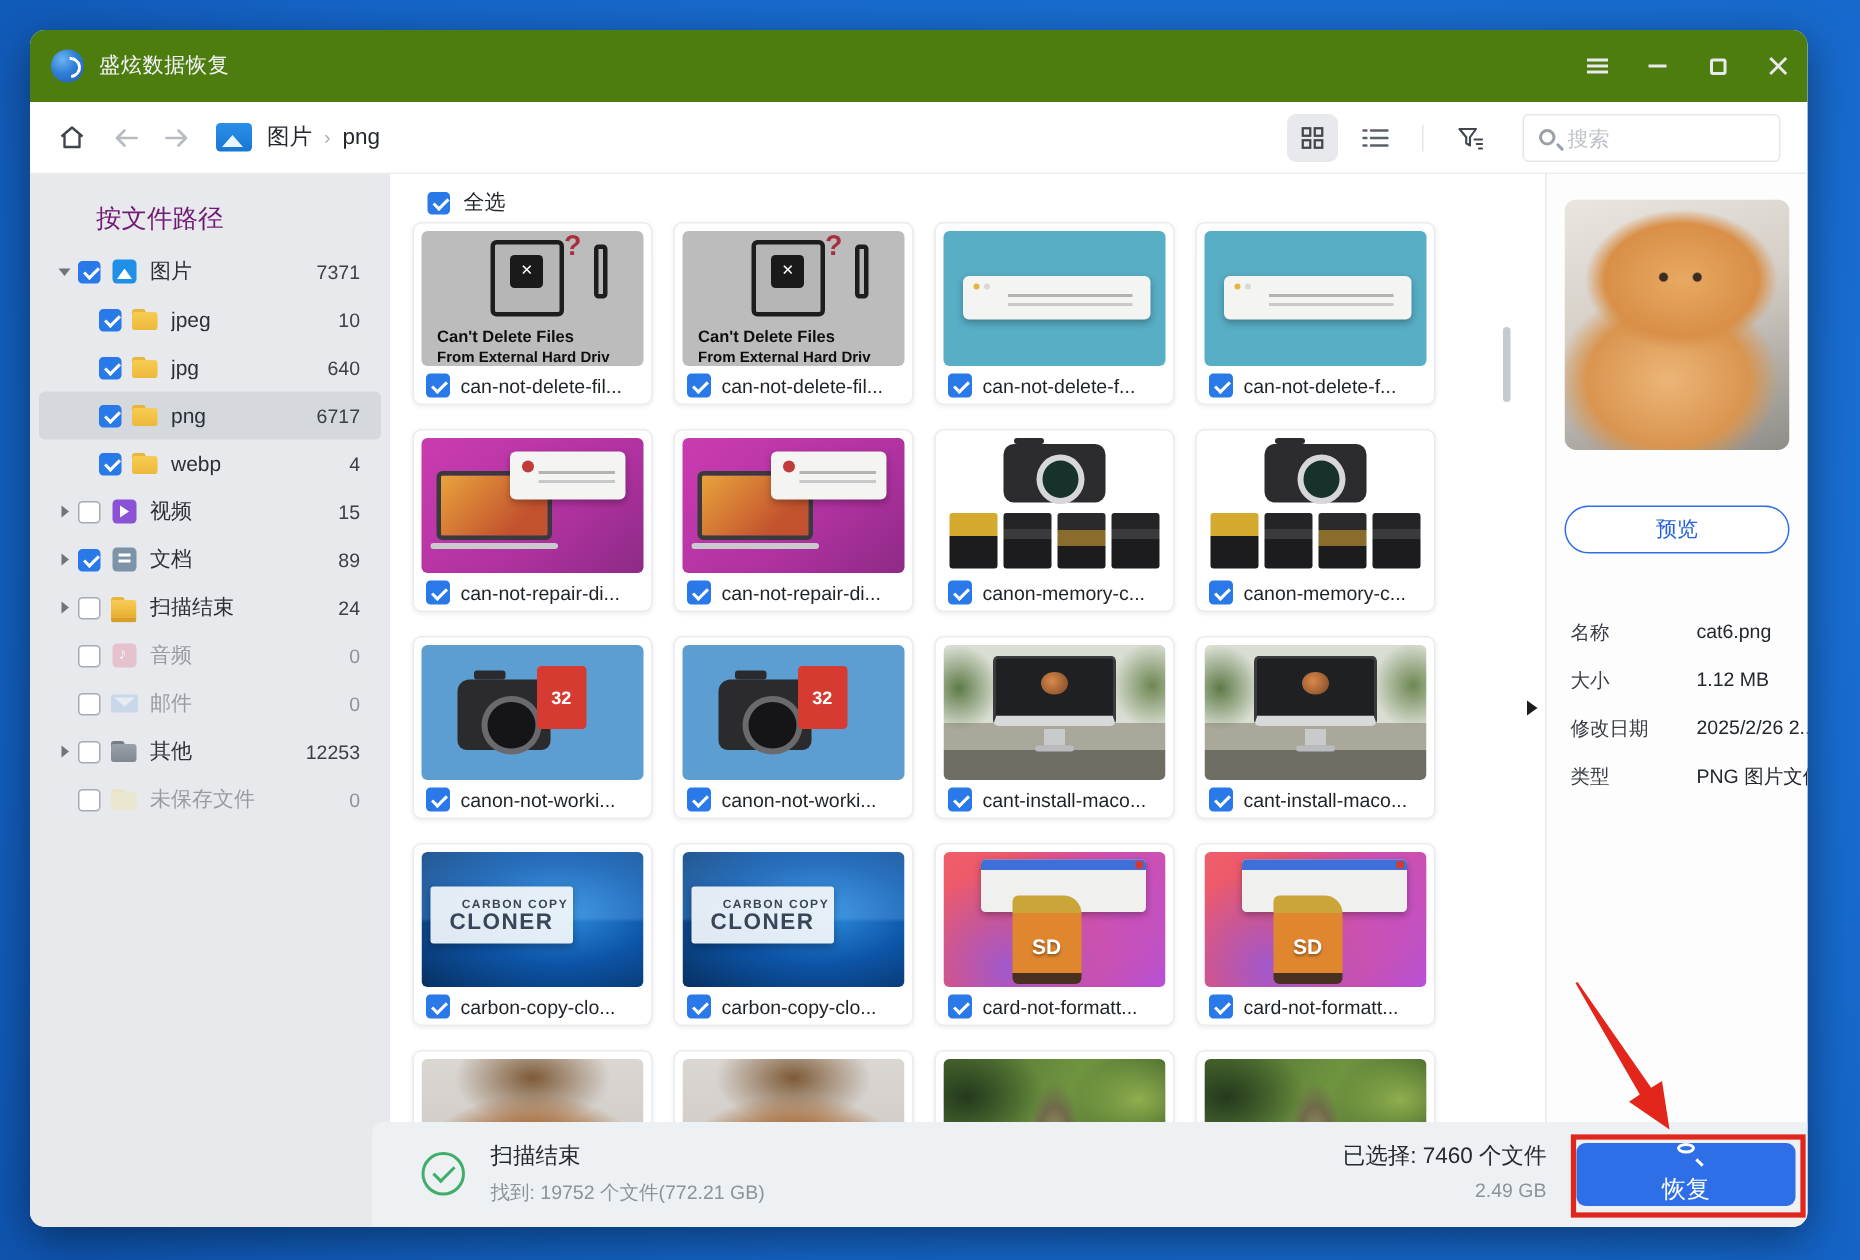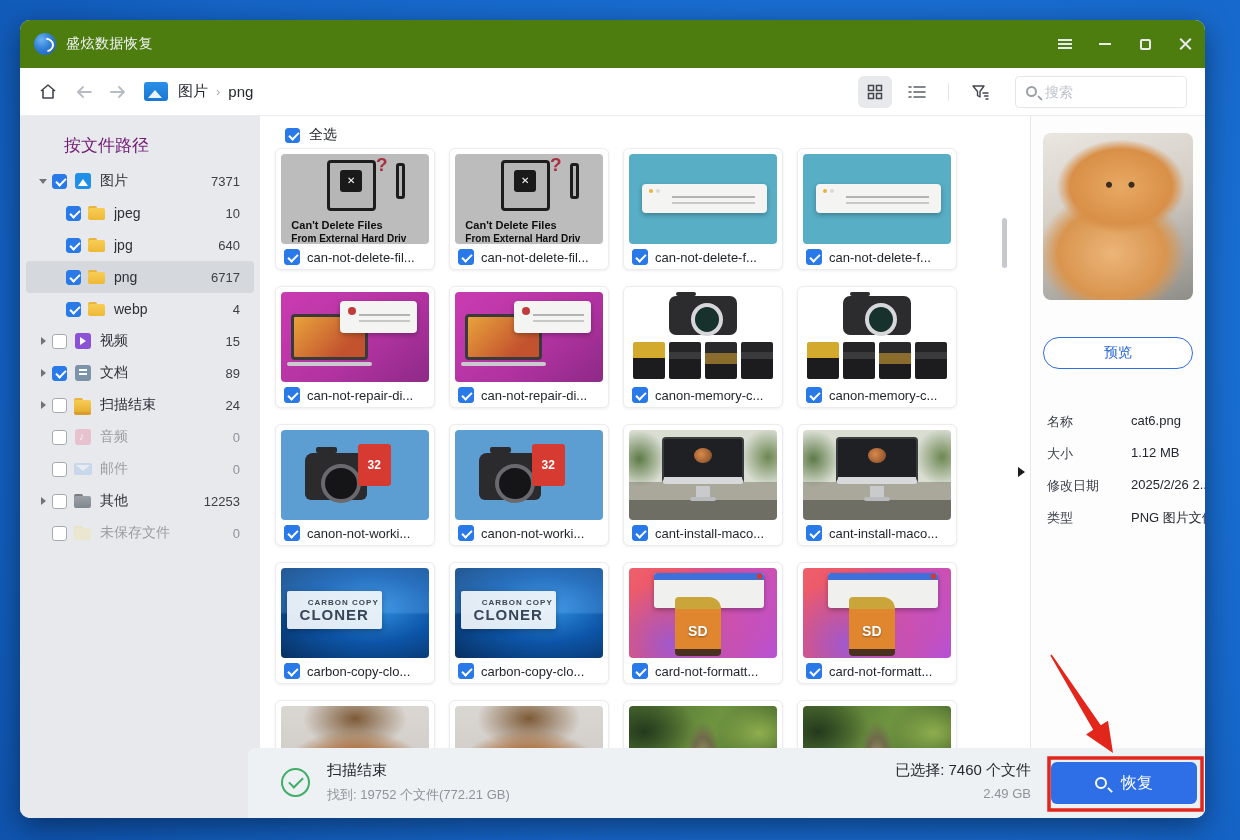--- a/index.html
+++ b/index.html
@@ -193,21 +193,21 @@
   .scan-block { position:absolute; left:33px; top:13px; display:flex; }
   .okcircle { width:29px; height:29px; border:2px solid #3fae68; border-radius:50%; position:relative; margin-top:7px; flex:none; }
   .okcircle::after { content:""; position:absolute; left:6px; top:7px; width:12px; height:6px; border-left:2.5px solid #3fae68; border-bottom:2.5px solid #3fae68; transform:rotate(-45deg); }
   .scan-texts { margin-left:17px; }
   .scan-title { font-size:15px; color:#25292f; }
   .scan-detail { font-size:13px; color:#8d939b; margin-top:6px; }
   .sel-block { position:absolute; right:174px; top:13px; text-align:right; }
   .sel-line1 { font-size:15px; color:#25292f; }
   .sel-line2 { font-size:13px; color:#8d939b; margin-top:6px; }
   .recover-btn { position:absolute; right:8px; top:14px; width:146px; height:42px; background:#2e6ee6; border:none; border-radius:6px;
-    color:#fff; font-size:16px; cursor:pointer; display:flex; align-items:center; justify-content:center; gap:14px; font-family:inherit; }
+    color:#fff; font-size:16px; cursor:pointer; display:flex; align-items:center; justify-content:center; gap:14px; font-family:inherit;flex-direction:column; }
   .mag-w { width:12px; height:12px; border:2px solid #fff; border-radius:50%; position:relative; }
   .mag-w::after { content:""; position:absolute; left:10px; top:10px; width:6px; height:2px; background:#fff; transform:rotate(45deg); }
 
   
   .anno { position:absolute; left:0; top:0; width:1240px; height:840px; pointer-events:none; z-index:40; }
 
   
   .s-dark { stroke:#41464e; } .s-grey { stroke:#b7bcc3; }
 </style>
 </head>

